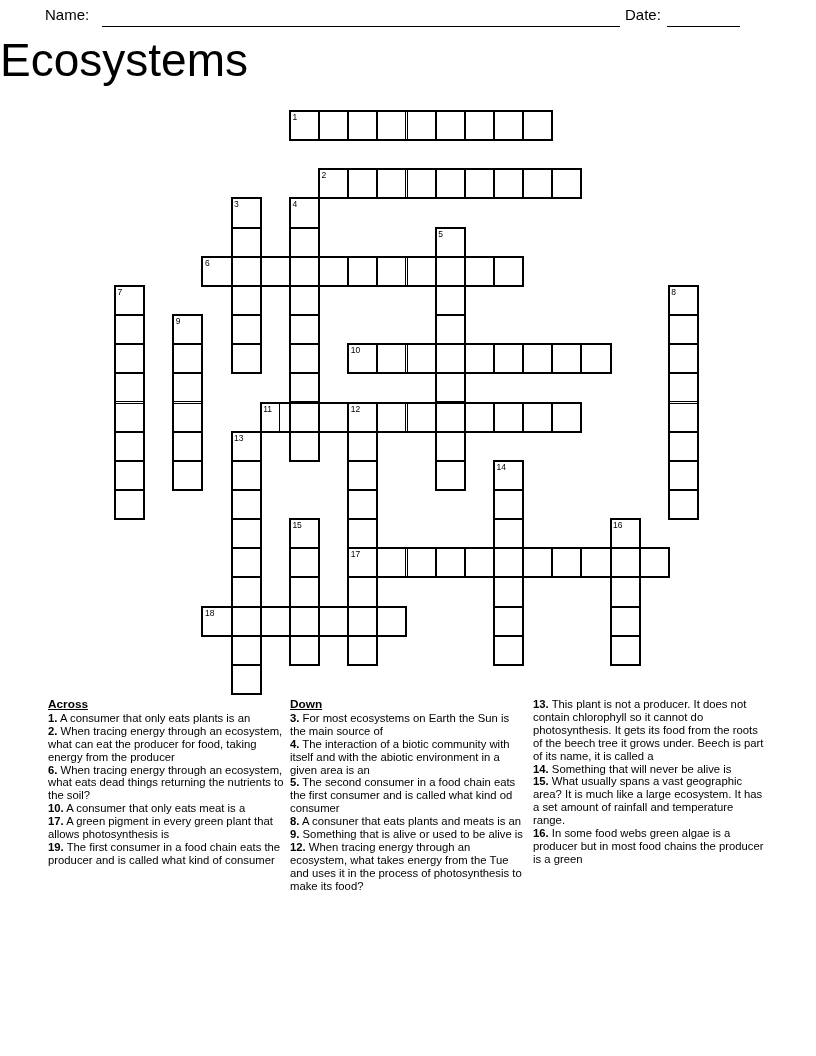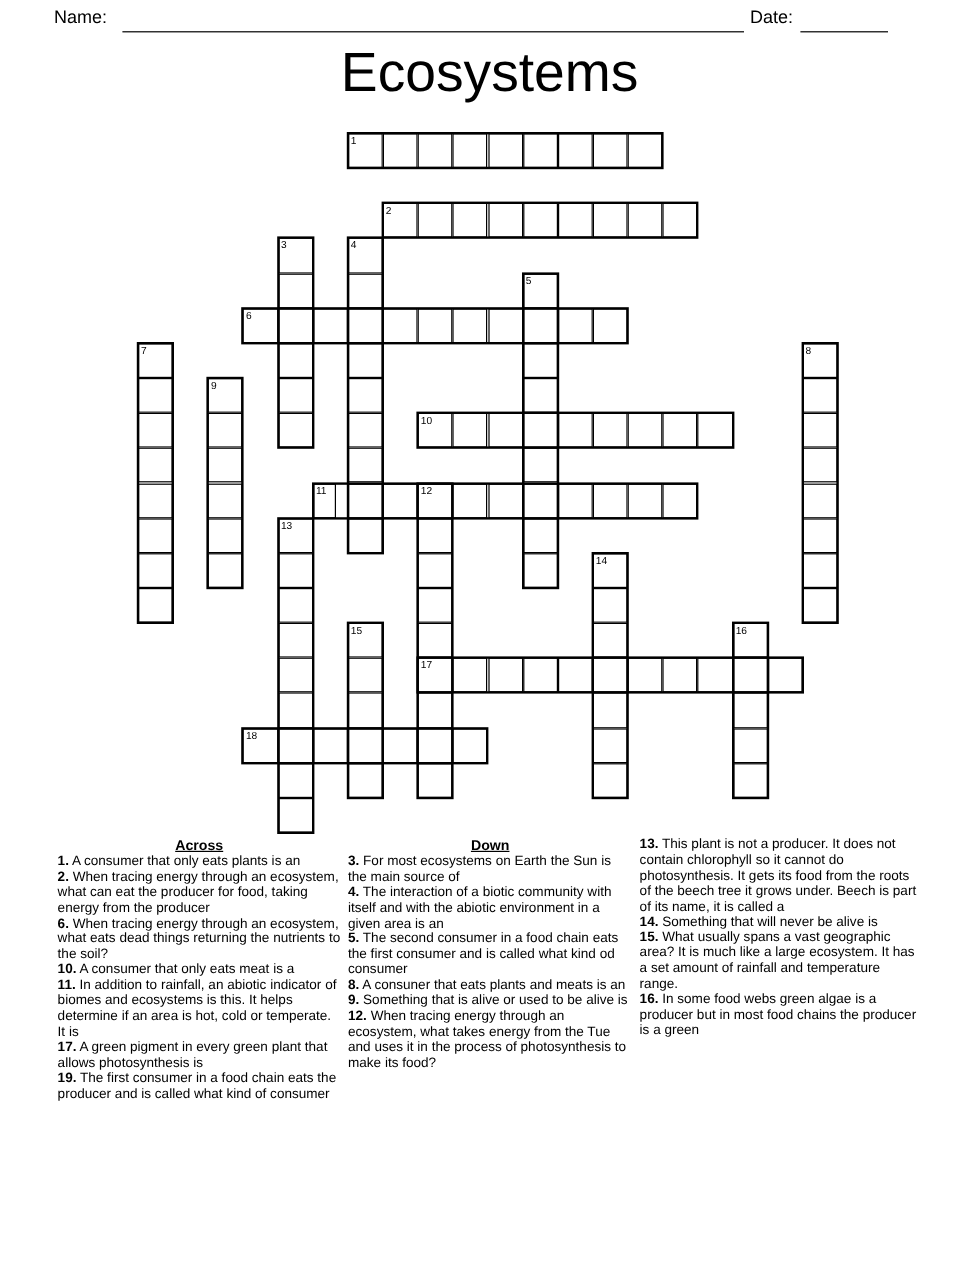--- a/index.html
+++ b/index.html
@@ -9,21 +9,21 @@
     overflow:hidden;
   }
   
   #name-row{position:absolute;left:45px;top:5px;right:45px;height:22px;font-size:15px;}
   #name-label{position:absolute;left:0;top:1px;}
   #name-line{position:absolute;left:57px;top:0;width:518px;height:21px;border-bottom:1.4px solid #000;}
   #date-label{position:absolute;left:580px;top:1px;}
   #date-line{position:absolute;left:622px;top:0;width:73px;height:21px;border-bottom:1.4px solid #000;}
   
   #page-title{
-    position:absolute;left:0;top:33px;width:100%;text-align:center;
+    position:absolute;left:0;top:33px;width:100%;
     font-size:46px;font-weight:400;letter-spacing:0px;
   }
   
   #grid{position:absolute;left:115px;top:111px;width:584px;height:584px;}
   .cell{
     position:absolute;background:#fff;border:1px solid #000;box-sizing:border-box;
   }
   .word-outline{
     position:absolute;border:2px solid #000;box-sizing:border-box;
     pointer-events:none;background:transparent;
@@ -32,21 +32,21 @@
     position:absolute;left:1.5px;top:0px;font-size:8.5px;line-height:10px;
     font-family:"Liberation Sans",sans-serif;color:#000;
   }
   
   #clues{
     position:absolute;left:48px;top:698px;width:722px;
     display:grid;grid-template-columns:242px 243px 237px;
     font-size:11.3px;line-height:12.9px;
   }
   .clue-col{padding-right:6px;box-sizing:border-box;}
-  .clue-heading{font-weight:bold;text-decoration:underline;font-size:11.8px;margin:0 0 1px 0;text-align:center;}
+  .clue-heading{font-weight:bold;text-decoration:underline;font-size:11.8px;margin:0 0 1px 0;}
   .clue{margin:0;}
   .clue-num{font-weight:bold;margin-top:12px;}
 </style>
 </head>
 <body>
 
 <div id="page">
 
   <div id="name-row">
     <span id="name-label">Name:</span>
@@ -249,21 +249,20 @@
       <div class="word-outline" style="left: 494.55px; top: 407.1px; width: 31.15px; height: 147.75px;"></div>
     </div>
 
   <div id="clues">
     <div class="clue-col" id="col-across">
       <div class="clue-heading">Across</div>
     <div class="clue"><span class="clue-num">1.</span><span> A consumer that only eats plants is an</span></div>
         <div class="clue"><span class="clue-num">2.</span><span> When tracing energy through an ecosystem, what can eat the producer for food, taking energy from the producer</span></div>
         <div class="clue"><span class="clue-num">6.</span><span> When tracing energy through an ecosystem, what eats dead things returning the nutrients to the soil?</span></div>
         <div class="clue"><span class="clue-num">10.</span><span> A consumer that only eats meat is a</span></div>
-        <div class="clue"><span class="clue-num">11.</span><span> In addition to rainfall, an abiotic indicator of biomes and ecosystems is this. It helps determine if an area is hot, cold or temperate. It is</span></div>
         <div class="clue"><span class="clue-num">17.</span><span> A green pigment in every green plant that allows photosynthesis is</span></div>
         <div class="clue"><span class="clue-num">19.</span><span> The first consumer in a food chain eats the producer and is called what kind of consumer</span></div>
       </div>
     <div class="clue-col" id="col-down">
       <div class="clue-heading">Down</div>
     <div class="clue"><span class="clue-num">3.</span><span> For most ecosystems on Earth the Sun is the main source of</span></div>
         <div class="clue"><span class="clue-num">4.</span><span> The interaction of a biotic community with itself and with the abiotic environment in a given area is an</span></div>
         <div class="clue"><span class="clue-num">5.</span><span> The second consumer in a food chain eats the first consumer and is called what kind od consumer</span></div>
         <div class="clue"><span class="clue-num">8.</span><span> A consuner that eats plants and meats is an</span></div>
         <div class="clue"><span class="clue-num">9.</span><span> Something that is alive or used to be alive is</span></div>

